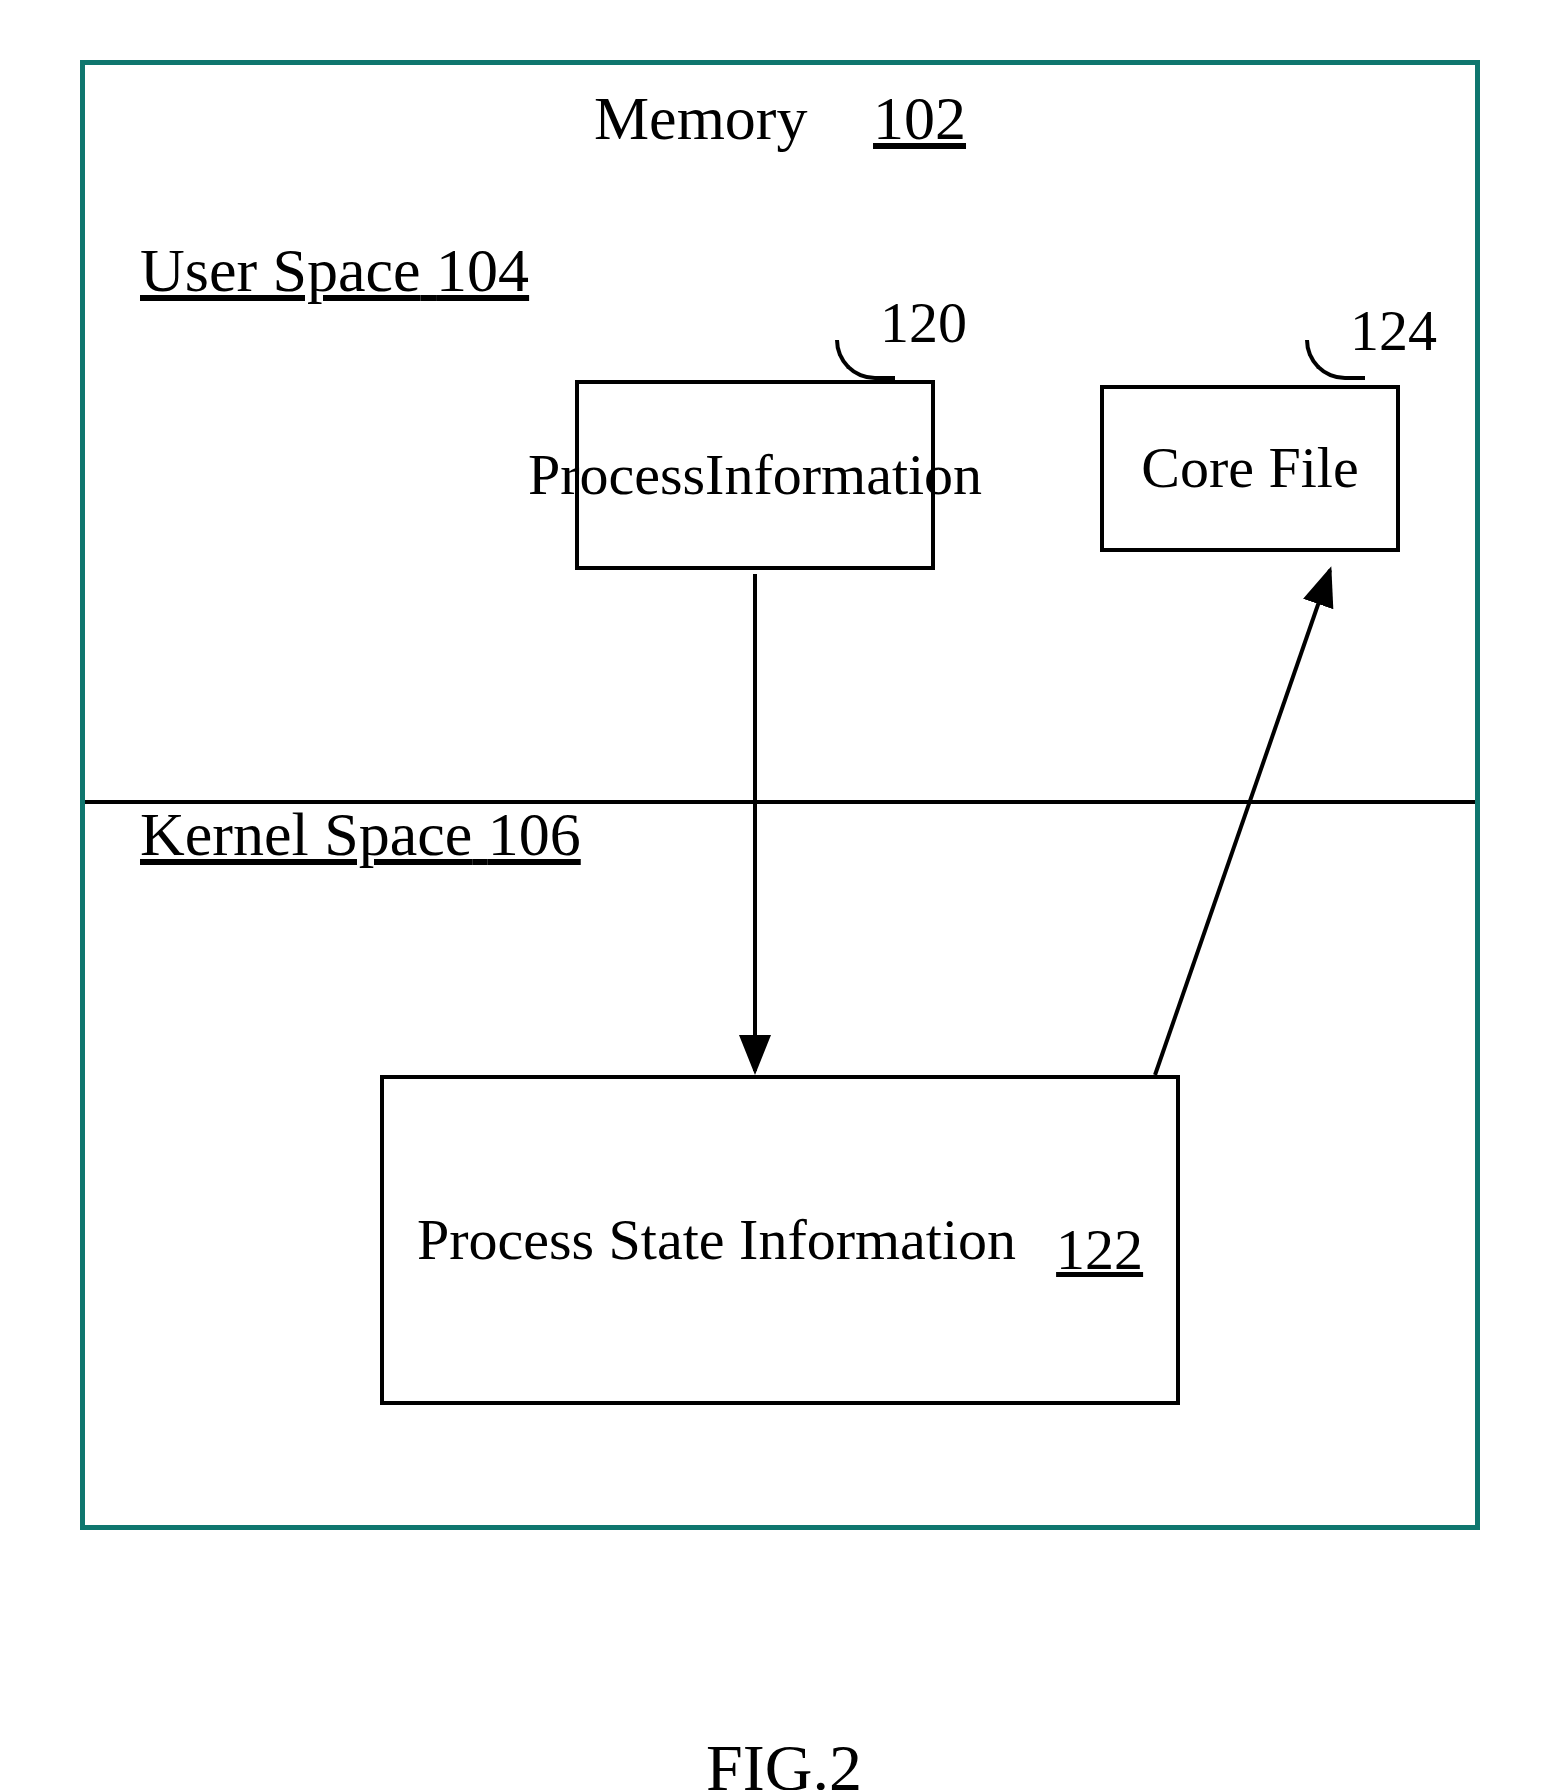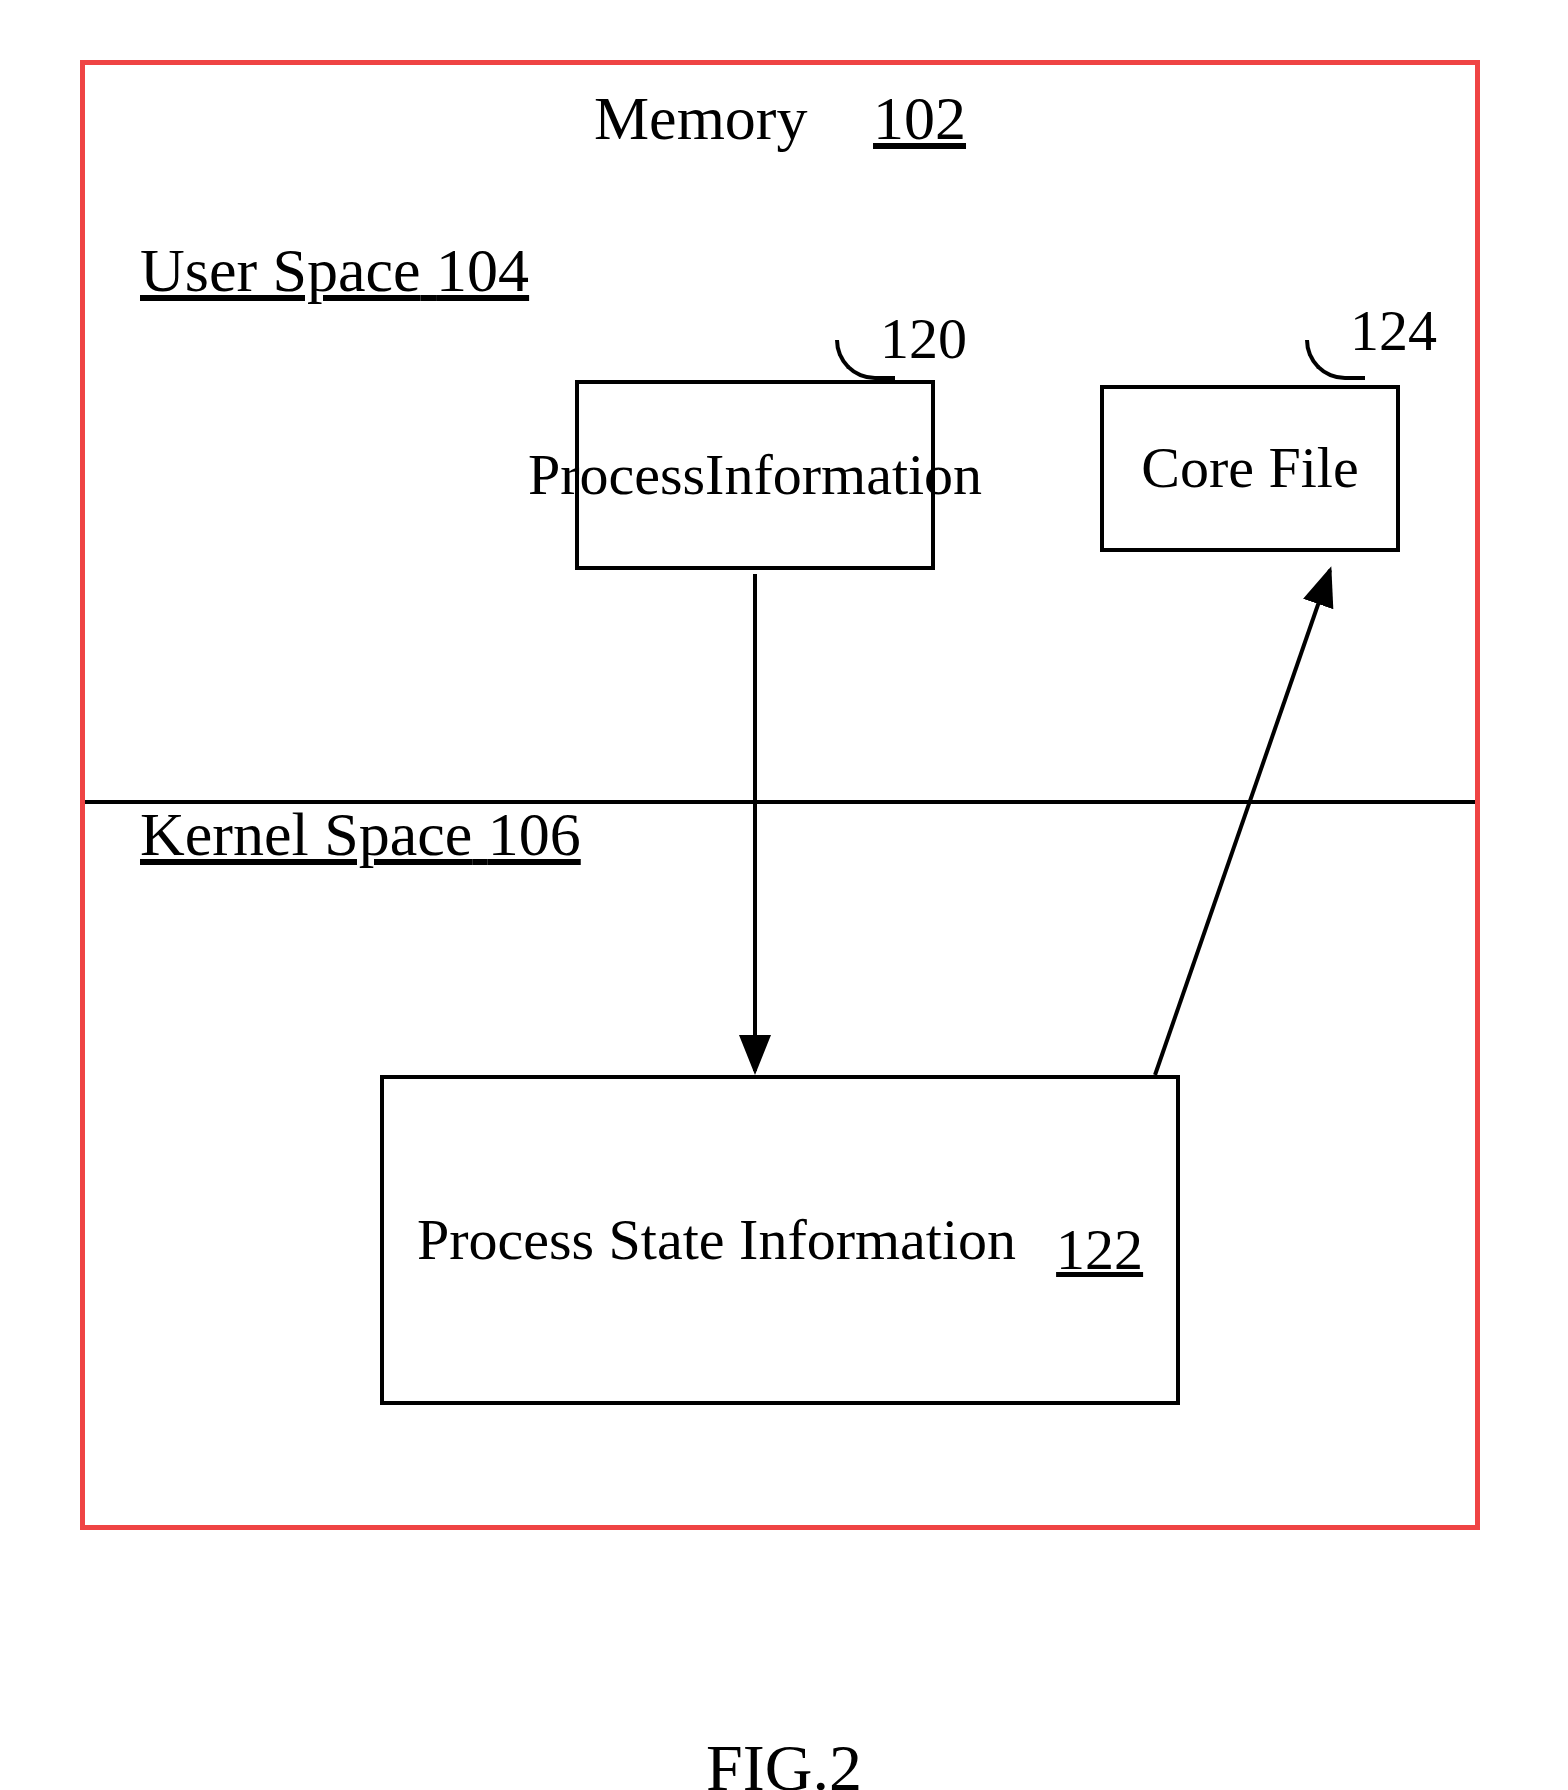--- a/index.html
+++ b/index.html
@@ -11,21 +11,21 @@
     width: 1568px;
     height: 1790px;
     position: relative;
   }
   .diagram-container {
     position: absolute;
     left: 80px;
     top: 60px;
     width: 1400px;
     height: 1470px;
-    border: 5px solid #ef4444;
+    border: 5px solid #0f766e;
   }
   .header-title {
     position: absolute;
     top: 18px;
     left: 0;
     width: 100%;
     text-align: center;
     font-size: 62px;
   }
   .header-title .ref {
@@ -80,21 +80,21 @@
   .proc-state {
     left: 295px;
     top: 1010px;
     width: 800px;
     height: 330px;
   }
   .callout {
     position: absolute;
     font-size: 58px;
   }
-  .callout-120 { left: 795px; top: 240px; }
+  .callout-120 { left: 795px; top: 224px; }
   .callout-124 { left: 1265px; top: 232px; }
   .callout-arc {
     position: absolute;
     border: 4px solid #000;
     border-right: none;
     border-top: none;
     border-radius: 0 0 0 40px;
     width: 60px;
     height: 40px;
   }

